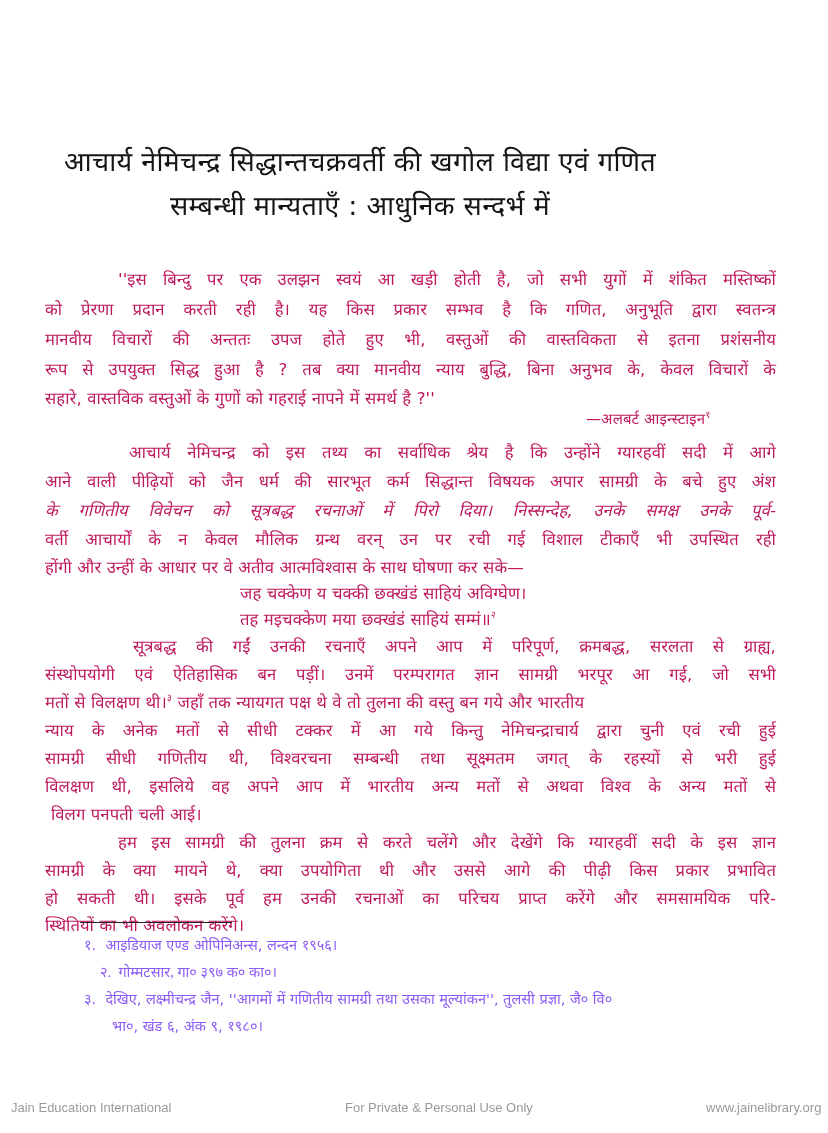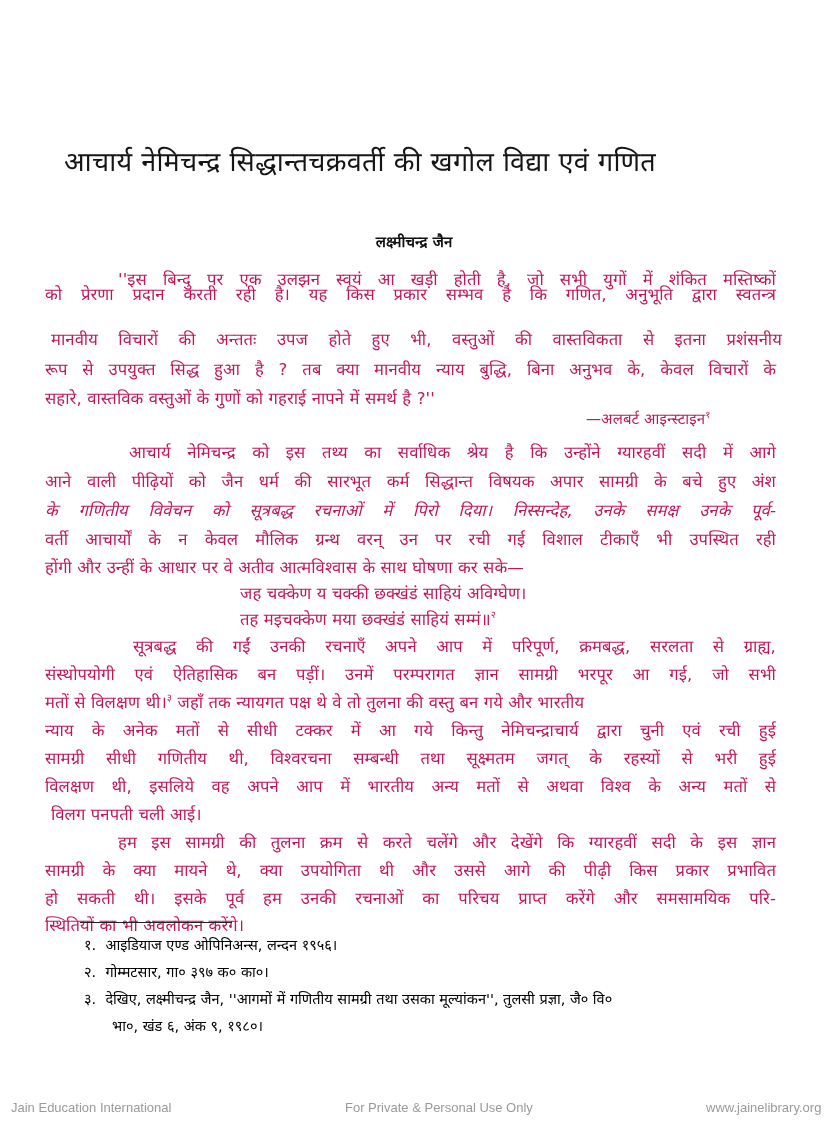--- a/index.html
+++ b/index.html
@@ -28,40 +28,40 @@
     }
     .just { text-align: justify; text-align-last: justify; }
 
     .sup { font-size: 10px; vertical-align: super; line-height: 0; }
 
     .rule {
       position: absolute; left: 80px; top: 922px; width: 152px; height: 0;
       border-top: 1.3px solid #222;
     }
     .fn {
-      position: absolute; font-size: 14.5px; white-space: nowrap; color: #000000;
+      position: absolute; font-size: 14.5px; white-space: nowrap; color: #8b5cf6;
     }
 
     .footer {
       position: absolute; top: 1100px; font-family: "Liberation Sans", sans-serif;
       font-size: 13px; color: #9a9a9a; white-space: nowrap;
     }
   </style>
 </head>
 <body>
 
 <div class="page">
 
   <div id="t1" class="title-line">आचार्य नेमिचन्द्र सिद्धान्तचक्रवर्ती की खगोल विद्या एवं गणित</div>
-  <div class="author">लक्ष्मीचन्द्र जैन</div>
+  <div id="t2" class="title-line">सम्बन्धी मान्यताएँ : आधुनिक सन्दर्भ में</div>
 
   <div>
     <div class="line just" style="top:267px; left:118px; width:658px;">''इस बिन्दु पर एक  उलझन स्वयं आ खड़ी होती है,  जो सभी युगों में  शंकित  मस्तिष्कों</div>
-    <div class="line just" style="top:282px; left:45px; width:731px;">को प्रेरणा प्रदान  करती रही है।  यह किस  प्रकार सम्भव है  कि गणित,  अनुभूति  द्वारा स्वतन्त्र</div>
-    <div class="line just" style="top:327px; left:51px; width:731px;">मानवीय विचारों  की अन्ततः  उपज  होते हुए भी,  वस्तुओं की  वास्तविकता से  इतना प्रशंसनीय</div>
+    <div class="line just" style="top:297px; left:45px; width:731px;">को प्रेरणा प्रदान  करती रही है।  यह किस  प्रकार सम्भव है  कि गणित,  अनुभूति  द्वारा स्वतन्त्र</div>
+    <div class="line just" style="top:327px; left:45px; width:731px;">मानवीय विचारों  की अन्ततः  उपज  होते हुए भी,  वस्तुओं की  वास्तविकता से  इतना प्रशंसनीय</div>
     <div class="line just" style="top:357px; left:45px; width:731px;">रूप से उपयुक्त सिद्ध हुआ है ?  तब क्या मानवीय न्याय बुद्धि,  बिना अनुभव के,  केवल विचारों के</div>
     <div class="line" style="top:386px; left:45px;">सहारे, वास्तविक वस्तुओं के गुणों को गहराई नापने में समर्थ है ?''</div>
     <div class="line" style="top:408px; left:586px; font-size:15px;"><span>—अलबर्ट आइन्स्टाइन</span><span class="sup">१</span></div>
   </div>
 
   <div>
     <div class="line just" style="top:440px; left:129px; width:647px;">आचार्य नेमिचन्द्र को इस  तथ्य का  सर्वाधिक  श्रेय है कि  उन्होंने ग्यारहवीं  सदी में आगे</div>
     <div class="line just" style="top:469px; left:45px; width:731px;">आने वाली पीढ़ियों को जैन धर्म की सारभूत कर्म सिद्धान्त  विषयक अपार सामग्री के  बचे हुए अंश</div>
     <div class="line just" style="top:498px; left:45px; width:731px;font-style:italic;">के गणितीय  विवेचन को  सूत्रबद्ध  रचनाओं में  पिरो दिया।  निस्सन्देह, उनके समक्ष  उनके पूर्व-</div>
     <div class="line just" style="top:527px; left:45px; width:731px;">वर्ती आचार्यों के न केवल मौलिक  ग्रन्थ वरन्  उन पर रची गई विशाल टीकाएँ भी  उपस्थित रही</div>
@@ -87,21 +87,21 @@
     <div class="line just" style="top:830px; left:118px; width:658px;">हम इस सामग्री की तुलना क्रम से करते चलेंगे  और देखेंगे कि  ग्यारहवीं सदी के  इस ज्ञान</div>
     <div class="line just" style="top:858px; left:45px; width:731px;">सामग्री के क्या  मायने थे,  क्या उपयोगिता थी  और उससे  आगे की  पीढ़ी किस  प्रकार प्रभावित</div>
     <div class="line just" style="top:886px; left:45px; width:731px;">हो सकती थी।  इसके पूर्व  हम उनकी  रचनाओं का  परिचय प्राप्त  करेंगे और  समसामयिक परि-</div>
     <div class="line" style="top:913px; left:45px;">स्थितियों का भी अवलोकन करेंगे।</div>
   </div>
 
   <div class="rule"></div>
 
   <div>
     <div class="fn" style="top:934px; left:84px;"><span>१.</span>&nbsp;&nbsp;<span>आइडियाज एण्ड ओपिनिअन्स, लन्दन १९५६।</span></div>
-    <div class="fn" style="top:961px; left:84px;"><span>२.</span>&nbsp;&nbsp;<span>गोम्मटसार, गा० ३९७ क० का०।</span></div>
+    <div class="fn" style="top:961px; left:100px;font-family:Liberation Serif, serif;"><span>२.</span>&nbsp;&nbsp;<span>गोम्मटसार, गा० ३९७ क० का०।</span></div>
     <div class="fn" style="top:988px; left:84px;"><span>३.</span>&nbsp;&nbsp;<span>देखिए, लक्ष्मीचन्द्र जैन,  ''आगमों में गणितीय  सामग्री तथा उसका  मूल्यांकन'', तुलसी प्रज्ञा,  जै० वि०</span></div>
     <div class="fn" style="top:1015px; left:112px;">भा०, खंड ६, अंक ९, १९८०।</div>
   </div>
 
   <div class="footer" style="left:11px;">Jain Education International</div>
   <div class="footer" style="left:345px;text-align:center;">For Private &amp; Personal Use Only</div>
   <div class="footer" style="left:706px;">www.jainelibrary.org</div>
 
 </div>
 

